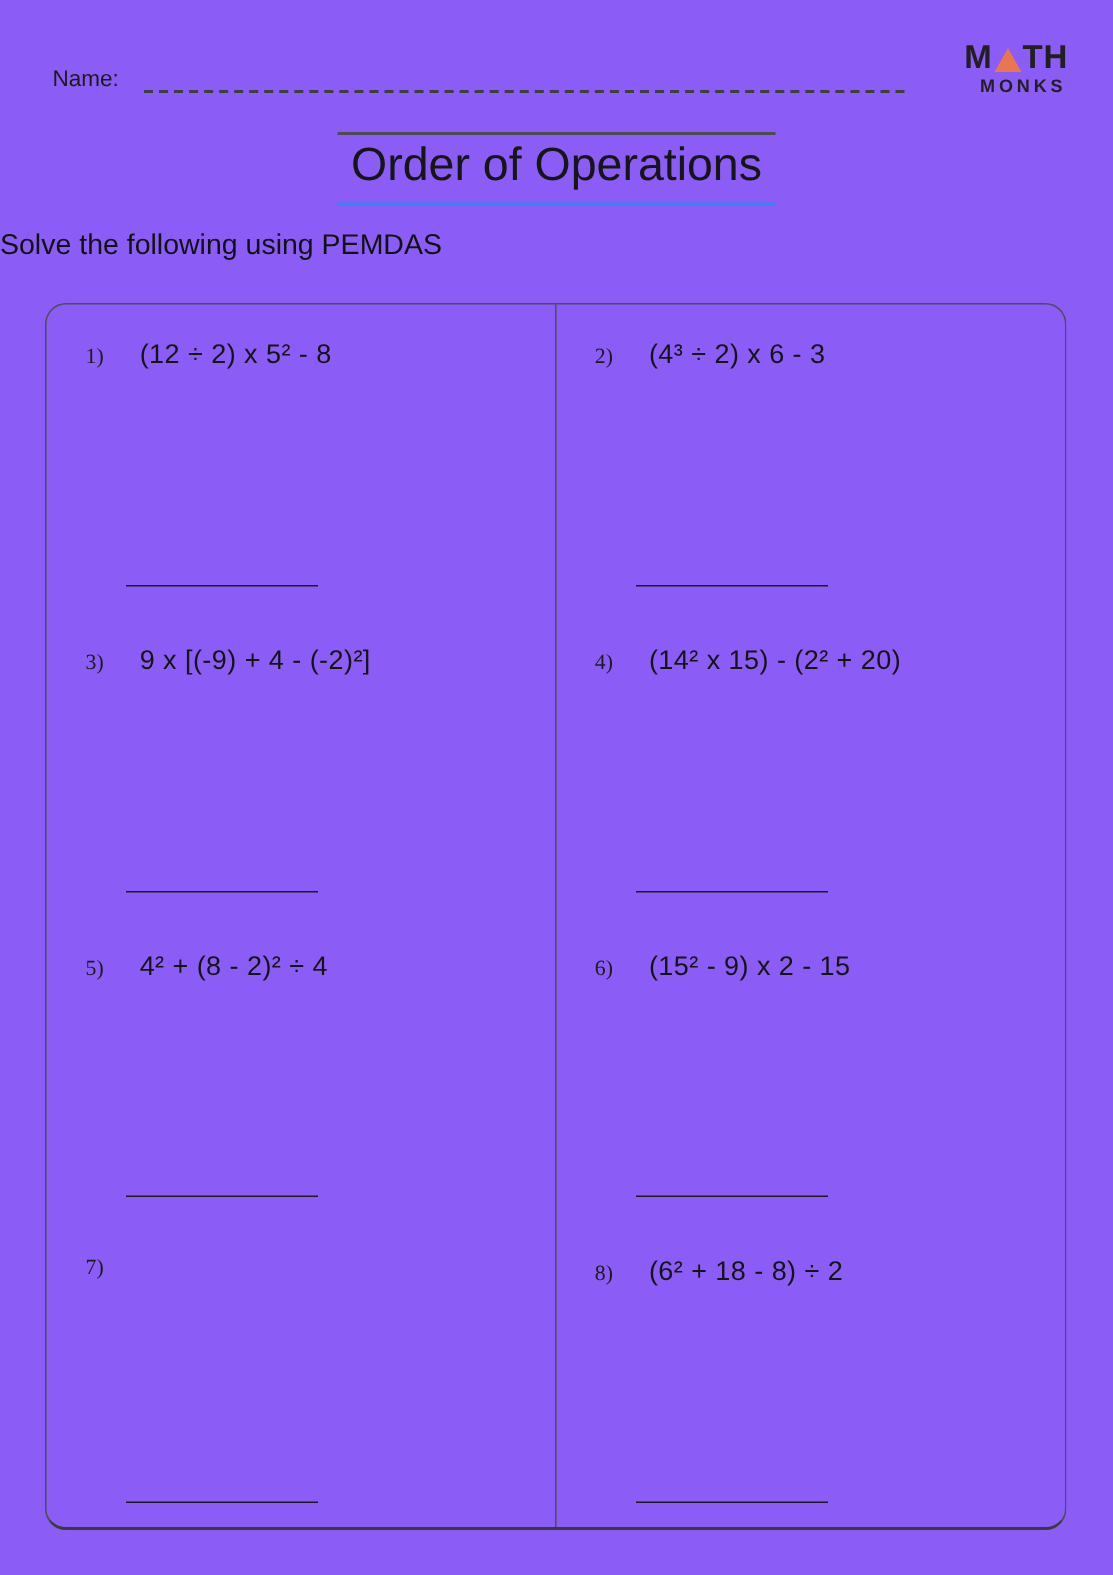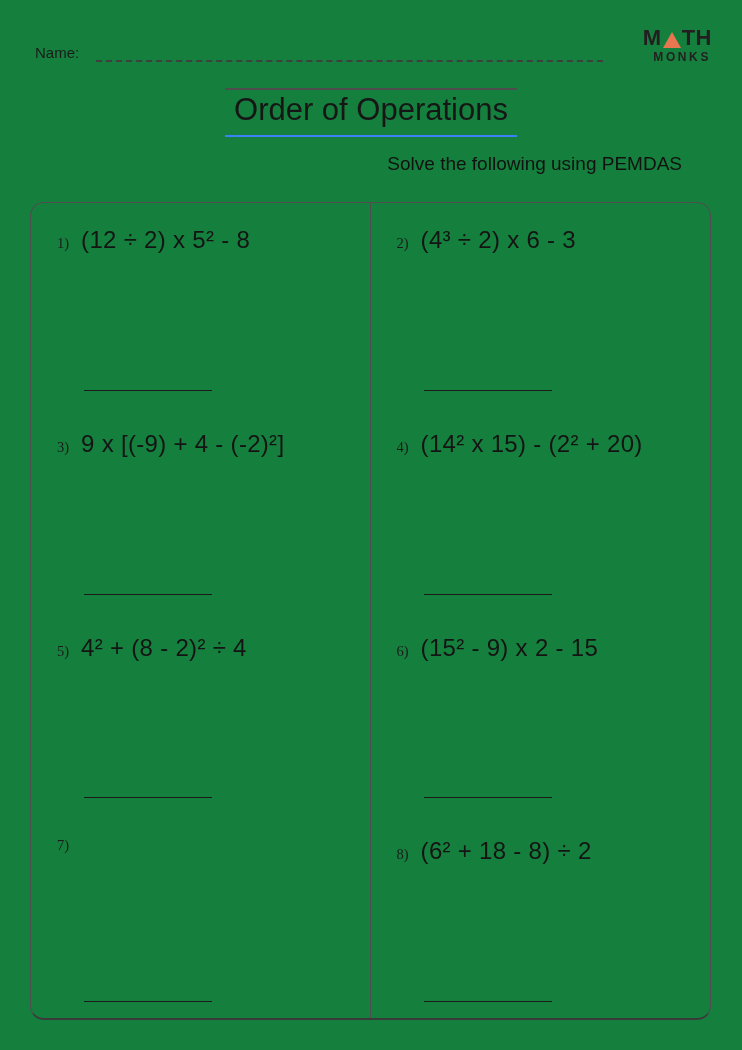--- a/index.html
+++ b/index.html
@@ -3,21 +3,21 @@
 <meta charset="utf-8">
 <style>
   * { margin: 0; padding: 0; box-sizing: border-box; }
   html, body { background: #ffffff; }
   body { font-family: "Liberation Sans", sans-serif; color: #1b1b1b; }
 
   .page {
     position: relative;
     width: 742px;
     height: 1050px;
-    background: #15803d;
+    background: #8b5cf6;
     overflow: hidden;
   }
 
   
   .name-label {
     position: absolute;
     left: 35px;
     top: 44px;
     font-size: 15px;
     color: #1b1b1b;
@@ -83,21 +83,21 @@
     font-weight: 400;
     color: #161616;
     letter-spacing: 0px;
     white-space: nowrap;
   }
   .subtitle {
     position: absolute;
     top: 153px;
     left: 0;
     width: 682px;
-    text-align: right;
+    text-align: left;
     font-size: 19px;
     color: #111111;
   }
 
   
   .problem-box {
     position: absolute;
     left: 30px;
     top: 202px;
     width: 681px;
@@ -130,23 +130,23 @@
     align-items: baseline;
     white-space: nowrap;
   }
   .prob-num {
     font-family: "Liberation Serif", serif;
     font-size: 14.5px;
     color: #1b1b1b;
     flex: 0 0 auto;
   }
   .prob-expr {
-    font-size: 24px;
+    font-size: 18px;
     color: #141414;
-    margin-left: 12px;
+    margin-left: 24px;
     letter-spacing: 0.3px;
   }
   .blank {
     position: absolute;
     left: 53px;
     bottom: 16px;
     width: 128px;
     border-bottom: 1.7px solid #1a1a1a;
   }
 </style>

